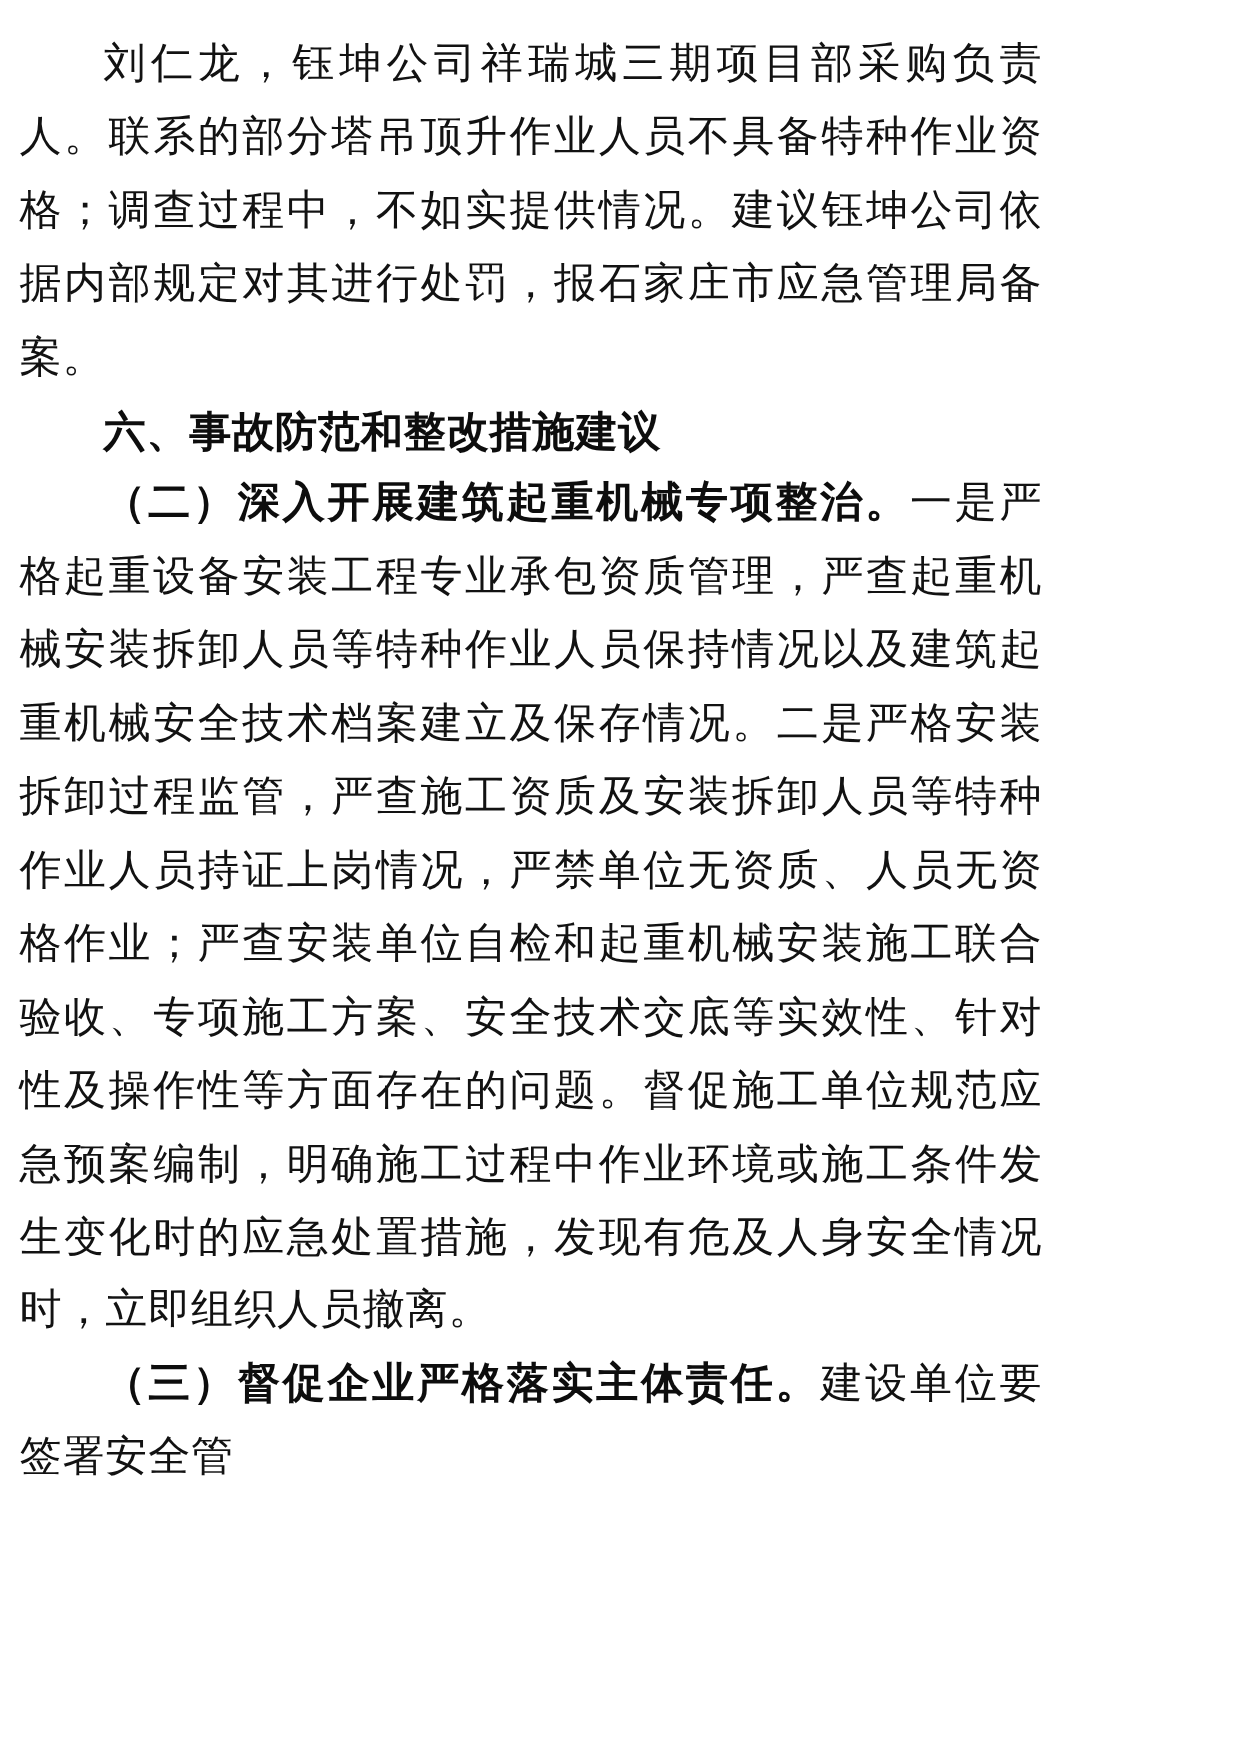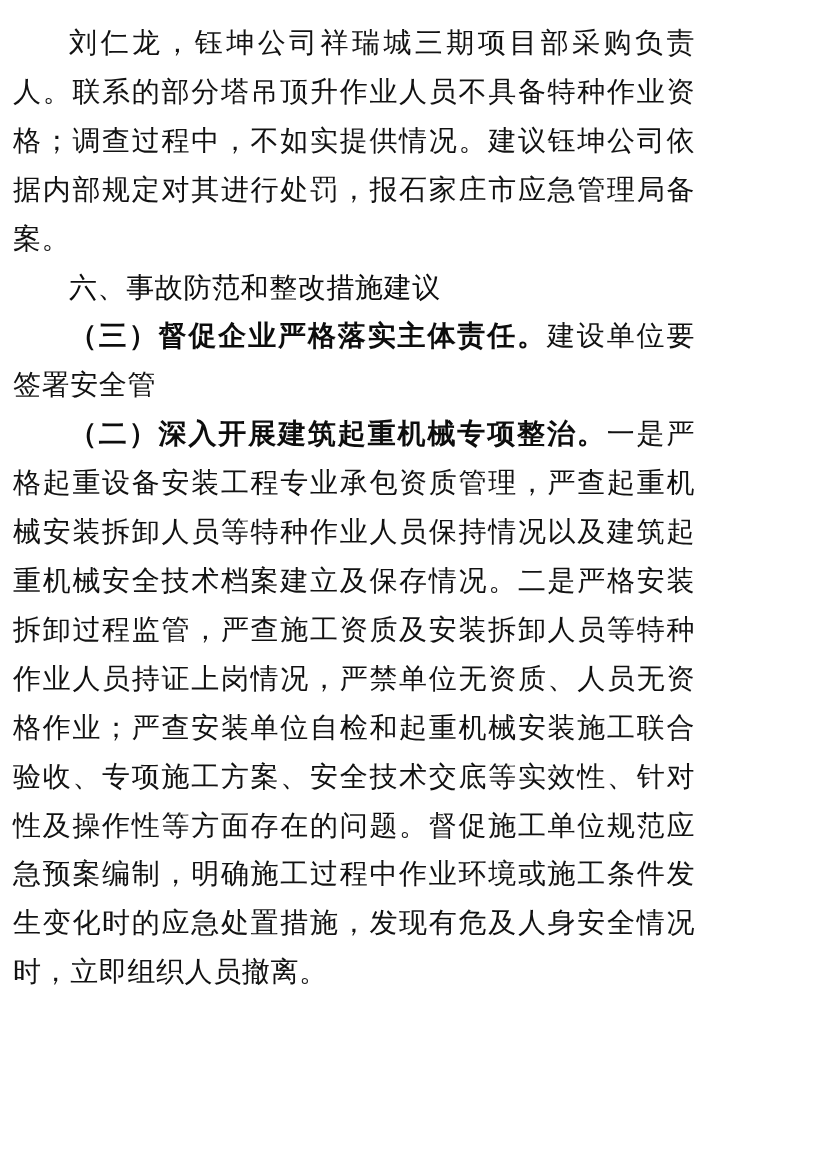--- a/index.html
+++ b/index.html
@@ -29,21 +29,21 @@
       color: #121212;
       text-align: justify;
       text-justify: inter-character;
       text-indent: 2em;
       word-break: break-all;
     }
     .section-heading {
       margin: 0;
       padding: 0;
       font-family: "Liberation Sans", "DejaVu Sans", sans-serif;
-      font-weight: normal;
+      font-weight: bold;
       font-size: 28px;
       line-height: 48.9px;
       letter-spacing: 0.6px;
       color: #0d0d0d;
       text-indent: 2em;
       text-align: left;
     }
     .lead {
       font-weight: bold;
       color: #0d0d0d;
@@ -52,17 +52,17 @@
 </head>
 <body>
 
 <div class="page">
 
   <p class="para"><span>刘仁龙，钰坤公司祥瑞城三期项目部采购负责人。联系的部分塔吊顶升作业人员不具备特种作业资格；调查过程中，不如实提供情况。建议钰坤公司依据内部规定对其进行处罚，报石家庄市应急管理局备案。</span></p>
 
   <h2 class="section-heading"><span>六、事故防范和整改措施建议</span></h2>
 
 
+  <p class="para"><strong class="lead">（二）深入开展建筑起重机械专项整治。</strong><span>一是严格起重设备安装工程专业承包资质管理，严查起重机械安装拆卸人员等特种作业人员保持情况以及建筑起重机械安全技术档案建立及保存情况。二是严格安装拆卸过程监管，严查施工资质及安装拆卸人员等特种作业人员持证上岗情况，严禁单位无资质、人员无资格作业；严查安装单位自检和起重机械安装施工联合验收、专项施工方案、安全技术交底等实效性、针对性及操作性等方面存在的问题。督促施工单位规范应急预案编制，明确施工过程中作业环境或施工条件发生变化时的应急处置措施，发现有危及人身安全情况时，立即组织人员撤离。</span></p>
+
   <p class="para"><strong class="lead">（三）督促企业严格落实主体责任。</strong><span>建设单位要签署安全管</span></p>
-
-  <p class="para"><strong class="lead">（二）深入开展建筑起重机械专项整治。</strong><span>一是严格起重设备安装工程专业承包资质管理，严查起重机械安装拆卸人员等特种作业人员保持情况以及建筑起重机械安全技术档案建立及保存情况。二是严格安装拆卸过程监管，严查施工资质及安装拆卸人员等特种作业人员持证上岗情况，严禁单位无资质、人员无资格作业；严查安装单位自检和起重机械安装施工联合验收、专项施工方案、安全技术交底等实效性、针对性及操作性等方面存在的问题。督促施工单位规范应急预案编制，明确施工过程中作业环境或施工条件发生变化时的应急处置措施，发现有危及人身安全情况时，立即组织人员撤离。</span></p>
 
 </div>
 
 </body></html>

